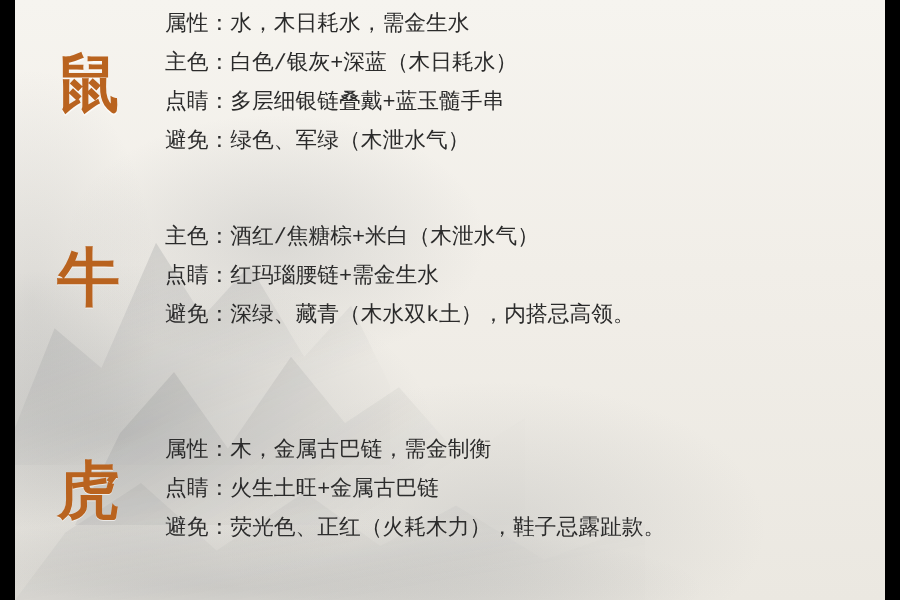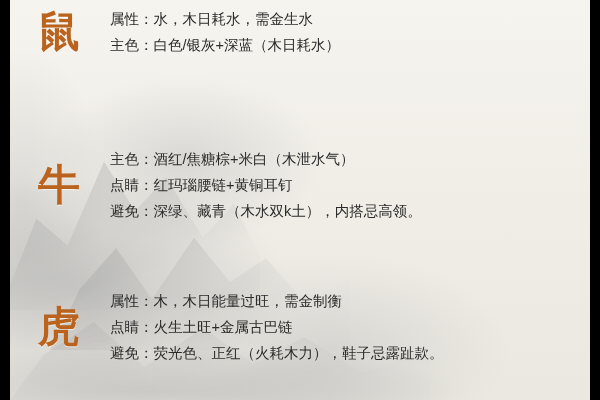--- a/index.html
+++ b/index.html
@@ -97,21 +97,21 @@
     text-shadow: 0 1px 0 rgba(255,255,255,0.6);
   }
   .lines {
     flex: 1 1 auto;
   }
   .line {
     font-size: 14.5px;
     line-height: 26px;
     color: #2b2b2b;
     white-space: nowrap;
-    font-family: Liberation Sans, sans-serif;
+    font-family: Liberation Mono, monospace;
   }
 </style>
 </head>
 <body>
 
 <div id="page">
 
   <div class="paper">
     <div class="mountain mtn1"></div>
     <div class="mountain mtn2"></div>
@@ -120,34 +120,36 @@
   </div>
 
   <div class="bar left"></div>
   <div class="bar right"></div>
 
   <div class="block b1">
     <div class="zodiac">鼠</div>
     <div class="lines">
       <div class="line">属性：水，木日耗水，需金生水</div>
       <div class="line">主色：白色/银灰+深蓝（木日耗水）</div>
+      <div class="line">点睛：多层细银链叠戴+蓝玉髓手串</div>
+      <div class="line">避免：绿色、军绿（木泄水气）</div>
     </div>
   </div>
 
   <div class="block b2">
     <div class="zodiac">牛</div>
     <div class="lines">
       <div class="line">主色：酒红/焦糖棕+米白（木泄水气）</div>
-      <div class="line">点睛：红玛瑙腰链+黄铜耳钉</div>
+      <div class="line">点睛：红玛瑙腰链+需金生水</div>
       <div class="line">避免：深绿、藏青（木水双k土），内搭忌高领。</div>
     </div>
   </div>
 
   <div class="block b3">
     <div class="zodiac">虎</div>
     <div class="lines">
-      <div class="line">属性：木，木日能量过旺，需金制衡</div>
+      <div class="line">属性：木，金属古巴链，需金制衡</div>
       <div class="line">点睛：火生土旺+金属古巴链</div>
       <div class="line">避免：荧光色、正红（火耗木力），鞋子忌露趾款。</div>
     </div>
   </div>
 
 </div>
 
 </body></html>

